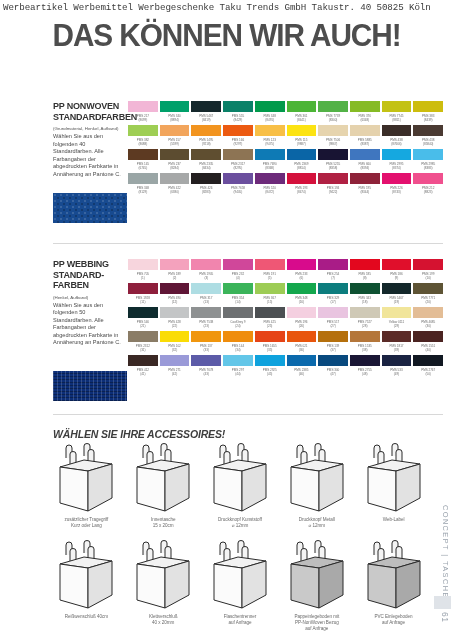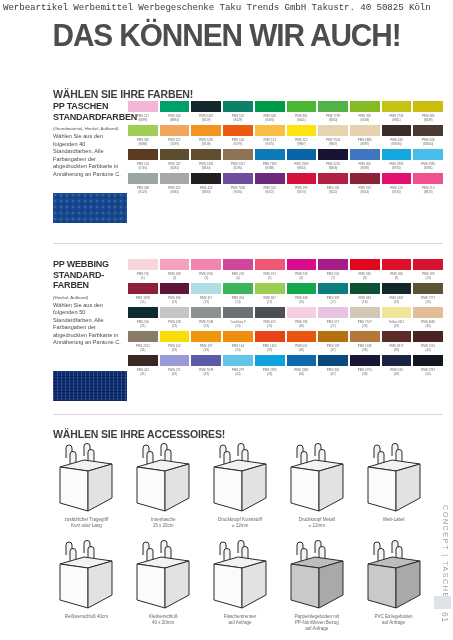--- a/index.html
+++ b/index.html
@@ -69,24 +69,23 @@
 </style>
 </head>
 <body>
 
 <div class="page">
 
   <div class="topbar">Werbeartikel Werbemittel Werbegeschenke Taku Trends GmbH Takustr. 40 50825 Köln</div>
 
   <div class="headline">DAS KÖNNEN WIR AUCH!</div>
 
-  <div class="sectitle" style="left:53px;top:88px;">WÄHLEN SIE IHRE FARBEN!</div>
 
   <div class="leftcol" style="left:53px;top:101px;">
-    <div class="hd">PP TASCHEN</div>
+    <div class="hd">PP NONWOVEN</div>
     <div class="hd">STANDARDFARBEN</div>
     <div class="sub">(Grundmaterial, Henkel, Aufband)</div>
     <div class="body">Wählen Sie aus den folgenden 40 Standardfarben. Alle Farbangaben der abgedruckten Farbkarte in Annäherung an Pantone C.</div>
   </div>
   <div class="texture nonwoven" style="left:53px;top:193px;"></div>
 
   <div class="grid" id="grid-nonwoven" style="left:128px;top:101px;width:315px;">
       <div class="sw">
         <span class="chip" style="background: rgb(242, 182, 214);"></span>
         <div class="lbl">PMS 217</div>
@@ -548,21 +547,21 @@
       </div>
       <div class="sw">
         <span class="chip" style="background: rgb(17, 24, 34);"></span>
         <div class="lbl">PMS 2767</div>
         <div class="lbl2">(50)</div>
       </div>
     </div>
 
   <div class="rule" style="left:53px;top:414px;width:390px;"></div>
 
-  <div class="sectitle" style="left:53px;top:428px;">WÄHLEN SIE IHRE ACCESSOIRES!</div>
+  <div class="sectitle" style="left:53px;top:428px;font-style:italic;">WÄHLEN SIE IHRE ACCESSOIRES!</div>
 
   <div class="accgrid" id="acc-row-1" style="left:50px;top:443px;width:380px;">
       <div class="acc">
   <svg width="64" height="72" viewBox="0 0 64 72">
     <g fill="none" stroke="#2b2b2b" stroke-width="1" stroke-linejoin="round">
       <path d="M12 15 L12 5 Q12 2 15 2 Q18 2 18 5 L18 15" fill="#f4f4f4"></path>
       <path d="M30 13 L30 3 Q30 0.5 33 0.5 Q36 0.5 36 3 L36 13" fill="#f4f4f4"></path>
       <path d="M34 19 L34 9 Q34 6.5 37 6.5 Q40 6.5 40 9 L40 19" fill="#f4f4f4"></path>
       <path d="M16 21 L16 11 Q16 8.5 19 8.5 Q22 8.5 22 11 L22 21" fill="#f4f4f4"></path>
       <path d="M6 24 L30 17 L58 21 L34 28 Z" fill="#f2f2f2"></path>

